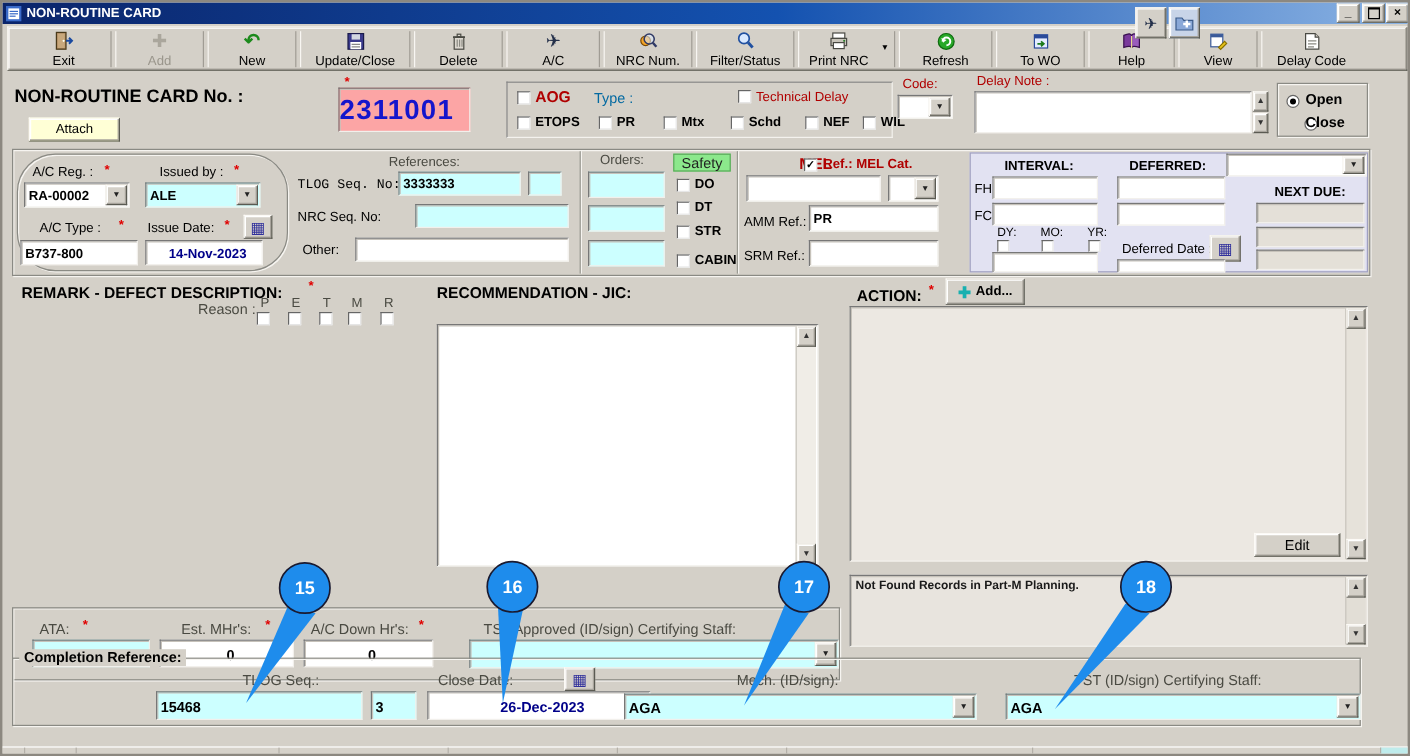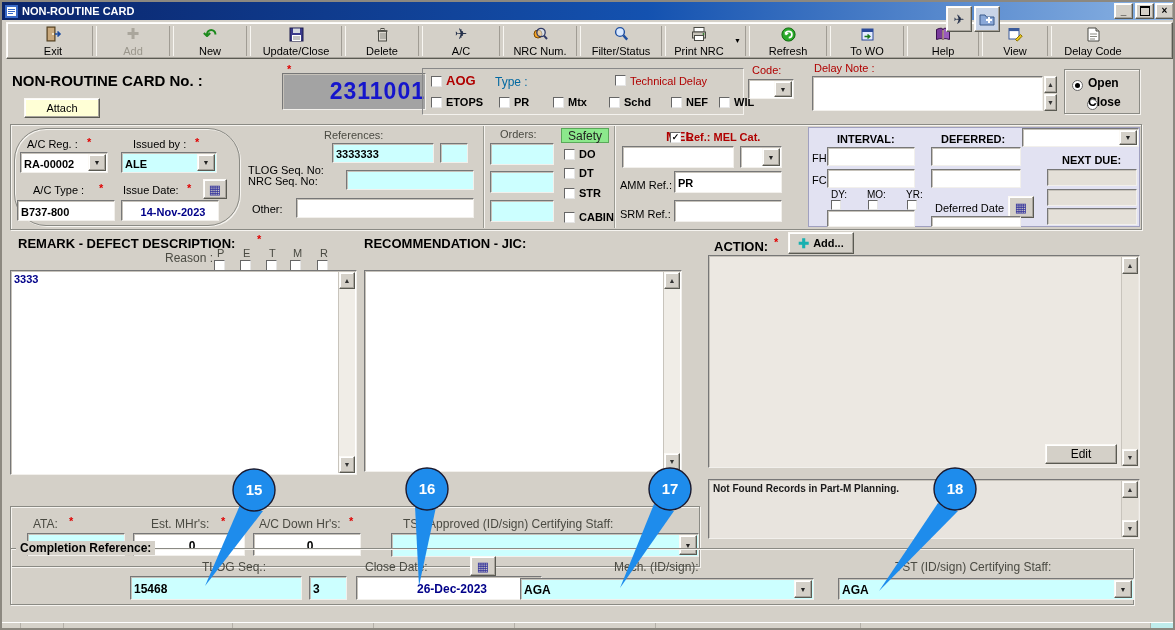--- a/index.html
+++ b/index.html
@@ -213,21 +213,21 @@
             <line x1="5" y1="13" x2="10" y2="13" stroke="#8a8a82"></line>
           </svg>
         </span>
       <span>Delay Code</span>
     </div>
   </div>
 
   <div class="abs" style="left:10px;top:70px;font-size:15px;font-weight:bold;">NON-ROUTINE CARD No. :</div>
   <span class="abs ast" style="left:285px;top:61px;">*</span>
   <div class="abs raised" style="left:22px;top:96px;width:76px;height:20px;background:#ffffd6;display:flex;align-items:center;justify-content:center;font-size:11px;">Attach</div>
-  <div class="abs sunken" style="left:280px;top:71px;width:144px;height:37px;background:#a3a3a3;display:flex;align-items:center;justify-content:flex-end;">
+  <div class="abs sunken" style="left:280px;top:71px;width:110px;height:37px;background:#fca5a5;display:flex;align-items:center;justify-content:flex-start;">
       <span style="font-size:23px;font-weight:bold;color:#1515cc;letter-spacing:1px;">2311001</span>
     </div>
 
   <div class="abs" style="left:420px;top:66px;width:322px;height:47px;border:1px solid;border-color:#888 #f4f2ee #f4f2ee #888;">
     <span class="cb abs" style="left:8px;top:7px;"></span>
     <span class="abs red b" style="left:23px;top:4px;font-size:13px;">AOG</span>
     <span class="abs lbl" style="left:72px;top:6px;font-size:12px;color:#0369a1;">Type :</span>
     <span class="cb abs" style="left:192px;top:6px;"></span>
     <span class="abs lbl red" style="left:207px;top:6px;">Technical Delay</span>
     <span class="cb abs" style="left:8px;top:28px;"></span>
@@ -282,21 +282,21 @@
     <span class="abs lbl" style="left:108px;top:55px;">Issue Date:</span>
     <span class="abs ast" style="left:172px;top:53px;">*</span>
     <span class="abs raised" style="left:188px;top:50px;width:24px;height:20px;display:flex;align-items:center;justify-content:center;">
         <span class="caltxt">▦</span>
       </span>
     <div class="abs sunken" style="left:2px;top:71px;width:98px;height:21px;"><input class="fld" readonly="" value="B737-800" style=""></div>
     <div class="abs sunken" style="left:106px;top:71px;width:98px;height:21px;"><input class="fld" readonly="" style="color: rgb(0, 0, 137); text-align: center;" value="14-Nov-2023"></div>
   </div>
 
   <span class="abs lbl gry" style="left:322px;top:127px;">References:</span>
-  <span class="abs lbl" style="left:246px;top:162px;">TLOG Seq. No:</span>
+  <span class="abs lbl" style="left:246px;top:147px;font-family:Liberation Mono, monospace;">TLOG Seq. No:</span>
   <div class="abs sunken cyan" style="left:330px;top:141px;width:102px;height:20px;"><input class="fld" readonly="" value="3333333" style=""></div>
   <div class="abs sunken cyan" style="left:438px;top:141px;width:28px;height:20px;"><input class="fld" readonly="" value="" style=""></div>
   <span class="abs lbl" style="left:246px;top:173px;">NRC Seq. No:</span>
   <div class="abs sunken cyan" style="left:344px;top:168px;width:128px;height:20px;"><input class="fld" readonly="" value="" style=""></div>
   <span class="abs lbl" style="left:250px;top:201px;">Other:</span>
   <div class="abs sunken" style="left:294px;top:196px;width:178px;height:20px;"><input class="fld" readonly="" value="" style=""></div>
 
   <div class="abs" style="left:481px;top:124px;width:2px;height:102px;border-left:1px solid #9a9a92;border-right:1px solid #f6f4f0;"></div>
   <span class="abs lbl gry" style="left:498px;top:126px;">Orders:</span>
   <div class="abs sunken cyan" style="left:488px;top:141px;width:64px;height:22px;"><input class="fld" readonly="" value="" style=""></div>
@@ -363,27 +363,20 @@
   <span class="abs lbl gry" style="left:241px;top:245px;">E</span>
   <span class="abs lbl gry" style="left:267px;top:245px;">T</span>
   <span class="abs lbl gry" style="left:291px;top:245px;">M</span>
   <span class="abs lbl gry" style="left:318px;top:245px;">R</span>
   <span class="cb abs" style="left:212px;top:258px;"></span>
   <span class="cb abs" style="left:238px;top:258px;"></span>
   <span class="cb abs" style="left:264px;top:258px;"></span>
   <span class="cb abs" style="left:288px;top:258px;"></span>
   <span class="cb abs" style="left:315px;top:258px;"></span>
 
-  <div class="abs sunken" style="left:8px;top:268px;width:347px;height:205px;">
-    <div style="position:absolute;left:3px;top:2px;font-size:11px;font-weight:bold;color:#000089;">3333</div>
-    <div class="vscroll">
-      <span class="raised sarrow">▲</span>
-      <span class="raised sarrow">▼</span>
-    </div>
-  </div>
 
   <span class="abs b" style="left:362px;top:234px;font-size:13px;">RECOMMENDATION - JIC:</span>
   <div class="abs sunken" style="left:362px;top:268px;width:318px;height:202px;">
     <div style="position:absolute;left:3px;top:2px;font-size:11px;"></div>
     <div class="vscroll">
       <span class="raised sarrow">▲</span>
       <span class="raised sarrow">▼</span>
     </div>
   </div>
 

